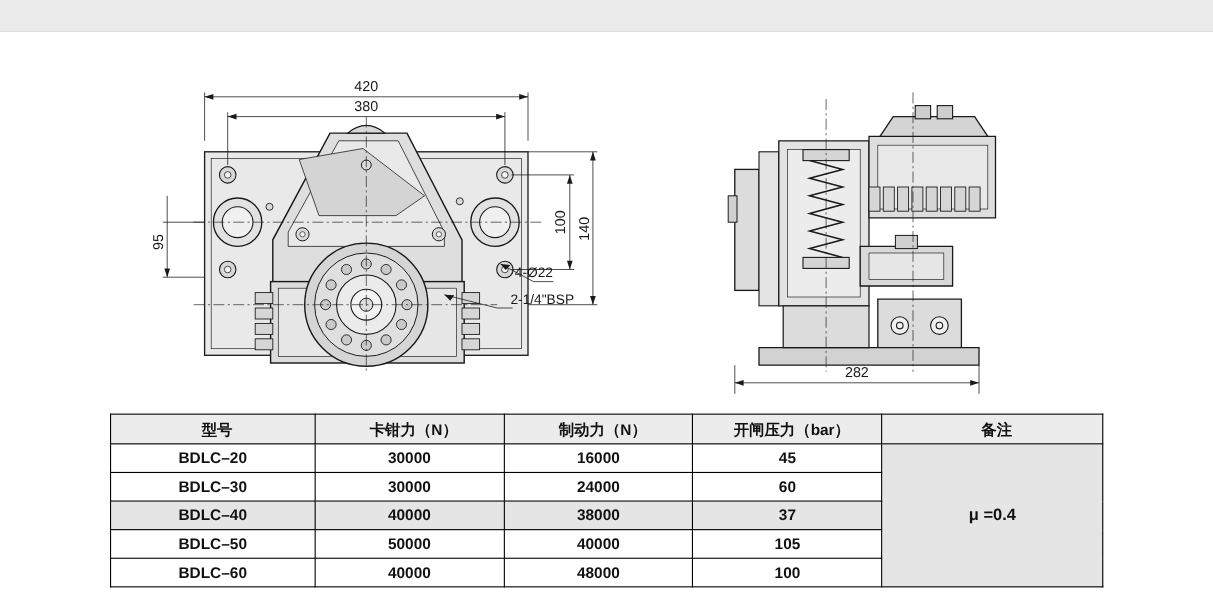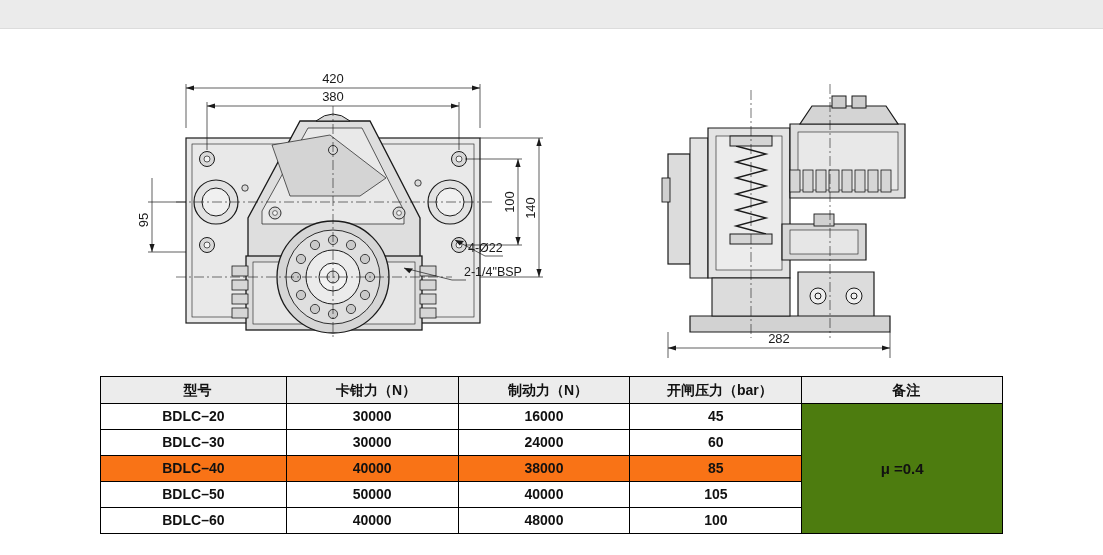--- a/index.html
+++ b/index.html
@@ -60,24 +60,24 @@
   }
   table.spec thead th {
     background: #ececec;
     font-weight: bold;
     font-size: 14px;
     height: 26px;
     line-height: 26px;
     padding-left: 10px;
   }
   table.spec tbody tr.alt td {
-    background: #f97316;
+    background: #e5e5e5;
   }
   table.spec td.remark {
-    background: #4d7c0f;
+    background: #e5e5e5;
     font-size: 15px;
   }
   .col1 { width: 186px; }
   .col2 { width: 172px; }
   .col3 { width: 172px; }
   .col4 { width: 172px; }
   .col5 { width: 201px; }
 
   
   text {
@@ -333,21 +333,21 @@
         <tr>
           <td>BDLC–30</td>
           <td>30000</td>
           <td>24000</td>
           <td>60</td>
         </tr>
         <tr class="alt">
           <td>BDLC–40</td>
           <td>40000</td>
           <td>38000</td>
-          <td>85</td>
+          <td>37</td>
         </tr>
         <tr>
           <td>BDLC–50</td>
           <td>50000</td>
           <td>40000</td>
           <td>105</td>
         </tr>
         <tr>
           <td>BDLC–60</td>
           <td>40000</td>

